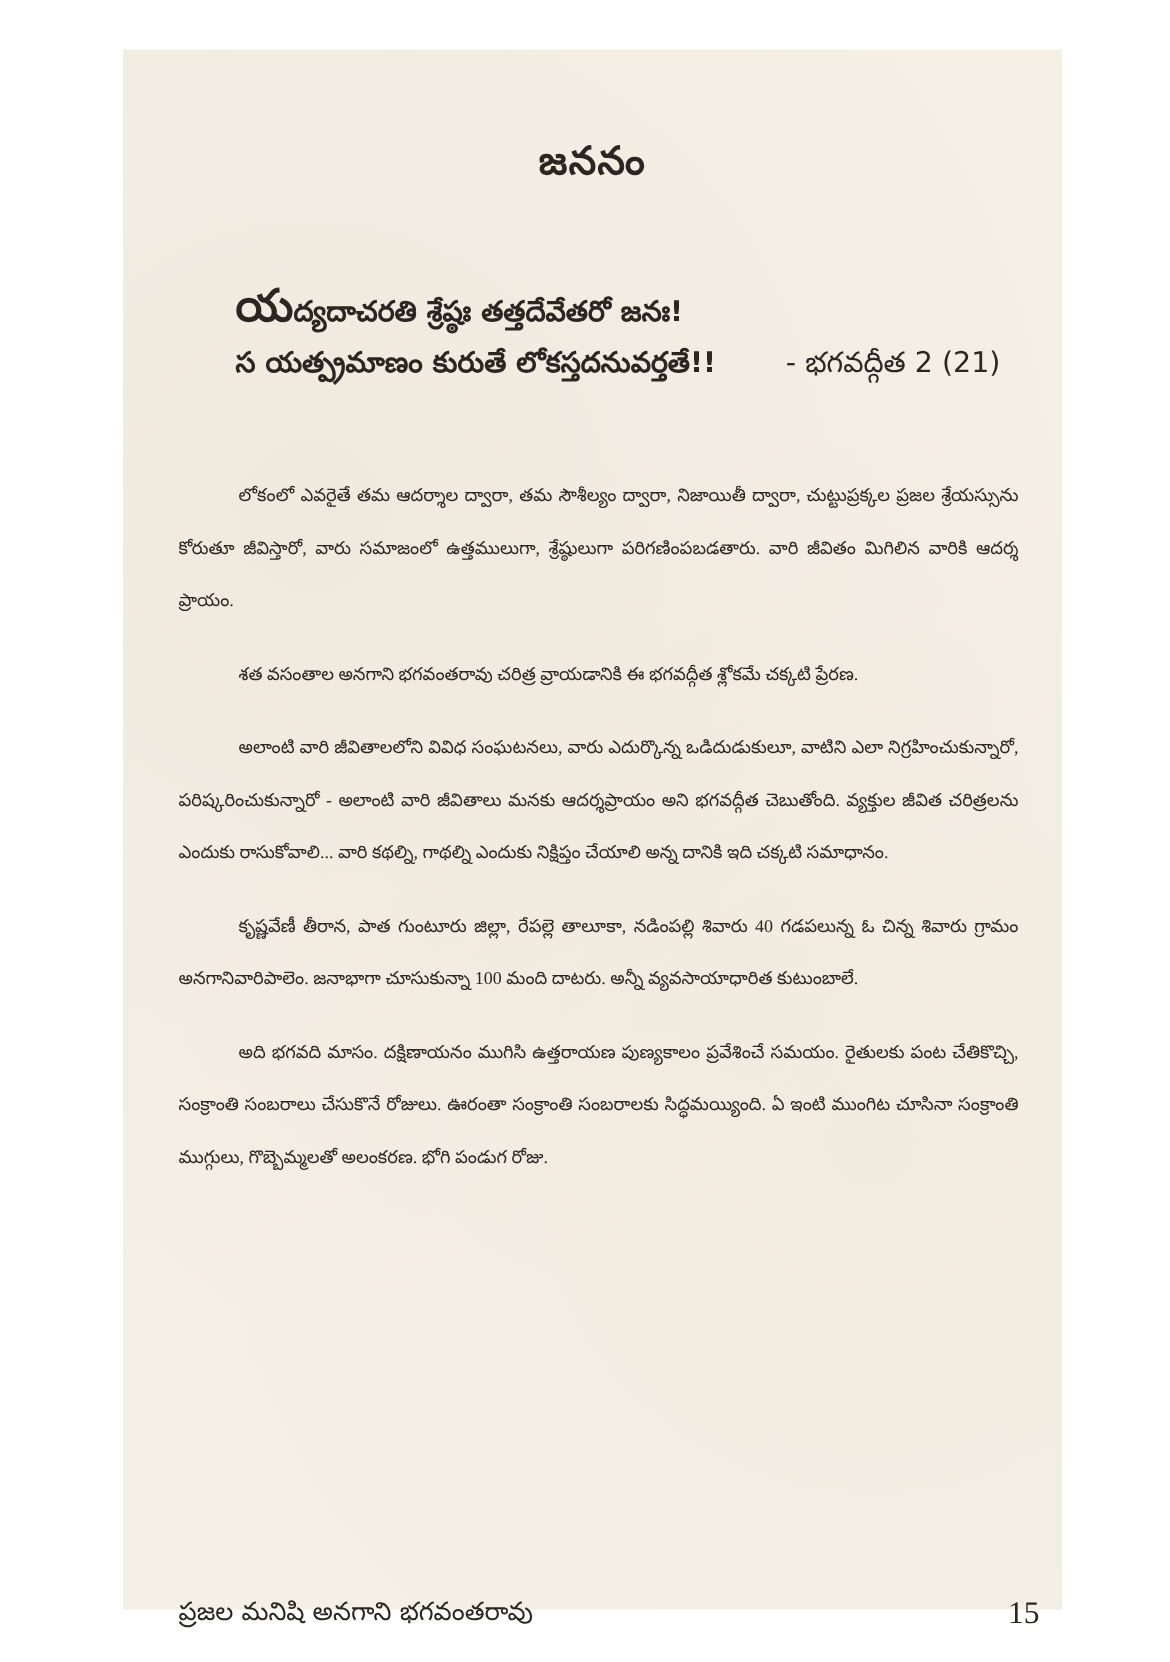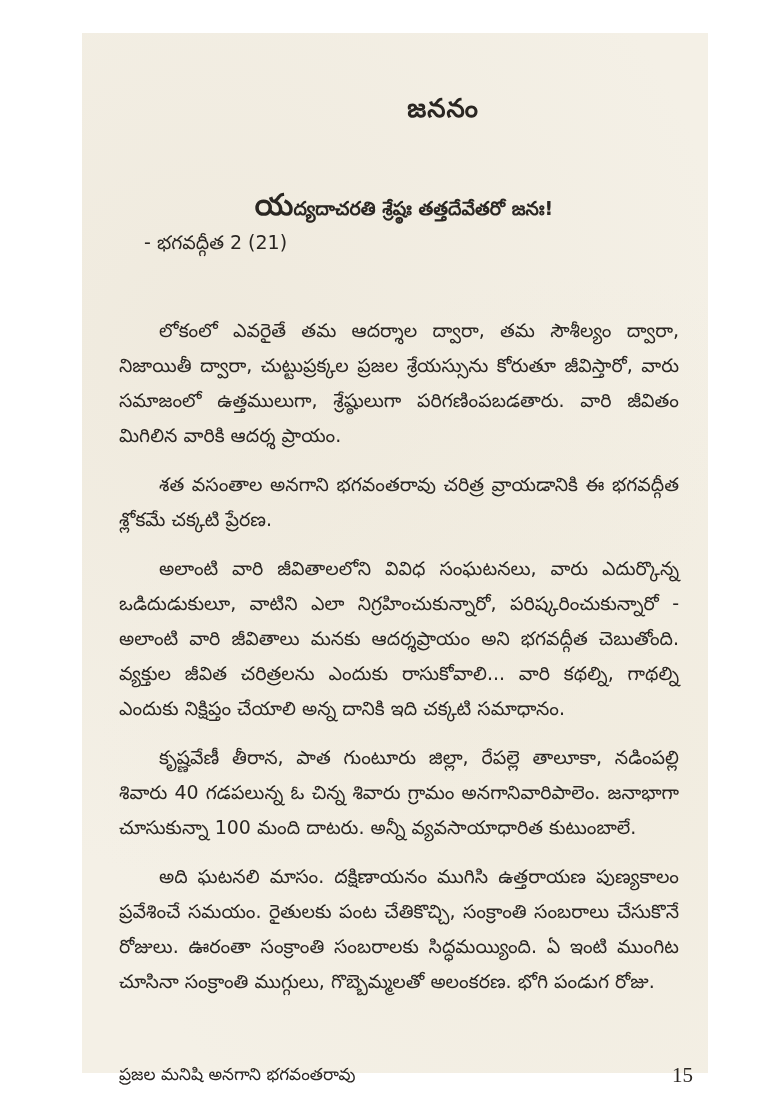--- a/index.html
+++ b/index.html
@@ -26,31 +26,29 @@
     }
     .chapter-title {
       position: absolute;
       top: 60px;
       left: 0;
       width: 100%;
       text-align: center;
       font-size: 26px;
       font-weight: bold;
       letter-spacing: 1px;
-      padding-left: 48px;
     }
     .verse {
       position: absolute;
       top: 155px;
-      left: 62px;
+      left: 75px;
       width: 520px;
       font-size: 19px;
       line-height: 34px;
       font-weight: bold;
-      text-align: center;
     }
     .verse .first-letter {
       font-size: 30px;
       font-weight: bold;
     }
     .verse-line2 {
       display: flex;
       justify-content: space-between;
     }
     .verse .citation {
@@ -59,23 +57,24 @@
     }
     .body {
       position: absolute;
       top: 280px;
       left: 37px;
       width: 560px;
     }
     .para {
       margin: 0 0 14px 0;
       text-indent: 40px;
-      font-size: 19px;
+      font-size: 12px;
       line-height: 35px;
       text-align: justify;
+      font-family: Liberation Serif, serif;
     }
     .footer {
       position: absolute;
       top: 990px;
       left: 37px;
       width: 580px;
       display: flex;
       justify-content: space-between;
       align-items: flex-end;
       font-size: 17px;
@@ -91,29 +90,30 @@
 <body>
 
 <div class="page">
   <div class="chapter-title">జననం</div>
 
   <div class="verse">
     <div>
       <span class="first-letter">య</span><span>ద్యదాచరతి శ్రేష్ఠః తత్తదేవేతరో జనః!</span>
     </div>
     <div class="verse-line2">
+      <span>స యత్ప్రమాణం కురుతే లోకస్తదనువర్తతే!!</span>
       <span class="citation">- భగవద్గీత 2 (21)</span>
     </div>
   </div>
 
   <div class="body">
     <p class="para">లోకంలో ఎవరైతే తమ ఆదర్శాల ద్వారా, తమ సౌశీల్యం ద్వారా, నిజాయితీ ద్వారా, చుట్టుప్రక్కల ప్రజల శ్రేయస్సును కోరుతూ జీవిస్తారో, వారు సమాజంలో ఉత్తములుగా, శ్రేష్ఠులుగా పరిగణింపబడతారు. వారి జీవితం మిగిలిన వారికి ఆదర్శ ప్రాయం.</p>
     <p class="para">శత వసంతాల అనగాని భగవంతరావు చరిత్ర వ్రాయడానికి ఈ భగవద్గీత శ్లోకమే చక్కటి ప్రేరణ.</p>
     <p class="para">అలాంటి వారి జీవితాలలోని వివిధ సంఘటనలు, వారు ఎదుర్కొన్న ఒడిదుడుకులూ, వాటిని ఎలా నిగ్రహించుకున్నారో, పరిష్కరించుకున్నారో - అలాంటి వారి జీవితాలు మనకు ఆదర్శప్రాయం అని భగవద్గీత చెబుతోంది. వ్యక్తుల జీవిత చరిత్రలను ఎందుకు రాసుకోవాలి... వారి కథల్ని, గాథల్ని ఎందుకు నిక్షిప్తం చేయాలి అన్న దానికి ఇది చక్కటి సమాధానం.</p>
     <p class="para">కృష్ణవేణీ తీరాన, పాత గుంటూరు జిల్లా, రేపల్లె తాలూకా, నడింపల్లి శివారు 40 గడపలున్న ఓ చిన్న శివారు గ్రామం అనగానివారిపాలెం. జనాభాగా చూసుకున్నా 100 మంది దాటరు. అన్నీ వ్యవసాయాధారిత కుటుంబాలే.</p>
-    <p class="para">అది ఘటనలి మాసం. దక్షిణాయనం ముగిసి ఉత్తరాయణ పుణ్యకాలం ప్రవేశించే సమయం. రైతులకు పంట చేతికొచ్చి, సంక్రాంతి సంబరాలు చేసుకొనే రోజులు. ఊరంతా సంక్రాంతి సంబరాలకు సిద్ధమయ్యింది. ఏ ఇంటి ముంగిట చూసినా సంక్రాంతి ముగ్గులు, గొబ్బెమ్మలతో అలంకరణ. భోగి పండుగ రోజు.</p>
+    <p class="para">అది భగవది మాసం. దక్షిణాయనం ముగిసి ఉత్తరాయణ పుణ్యకాలం ప్రవేశించే సమయం. రైతులకు పంట చేతికొచ్చి, సంక్రాంతి సంబరాలు చేసుకొనే రోజులు. ఊరంతా సంక్రాంతి సంబరాలకు సిద్ధమయ్యింది. ఏ ఇంటి ముంగిట చూసినా సంక్రాంతి ముగ్గులు, గొబ్బెమ్మలతో అలంకరణ. భోగి పండుగ రోజు.</p>
   </div>
 
   <div class="footer">
     <span>ప్రజల మనిషి అనగాని భగవంతరావు</span>
     <span class="page-number">15</span>
   </div>
 </div>
 
 </body></html>

